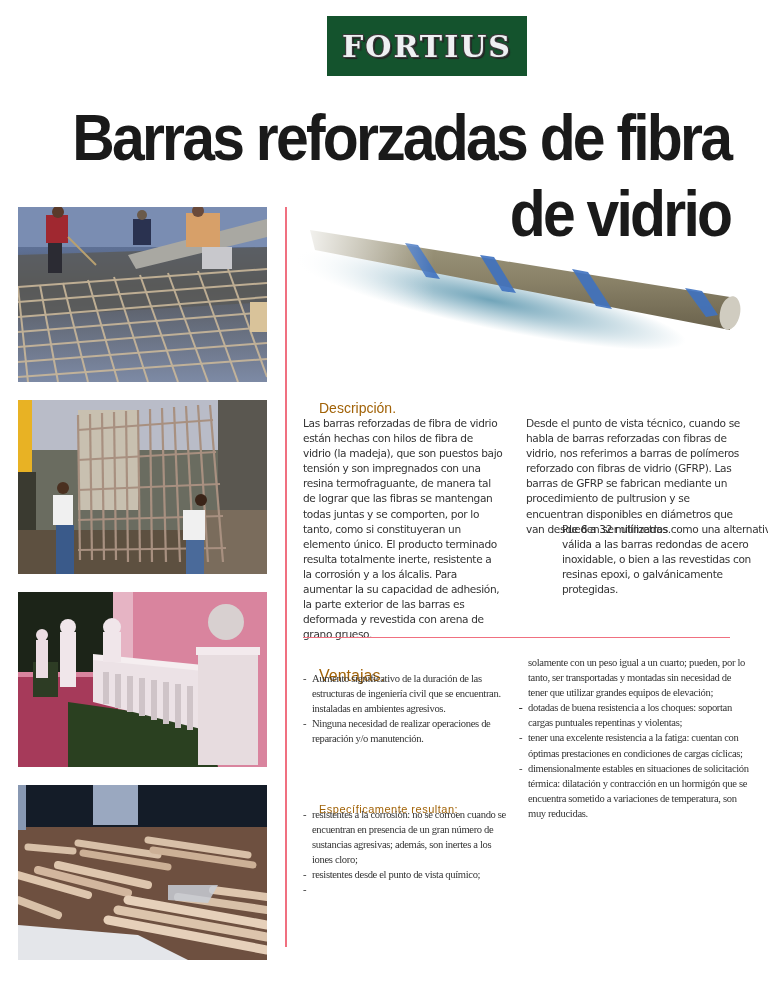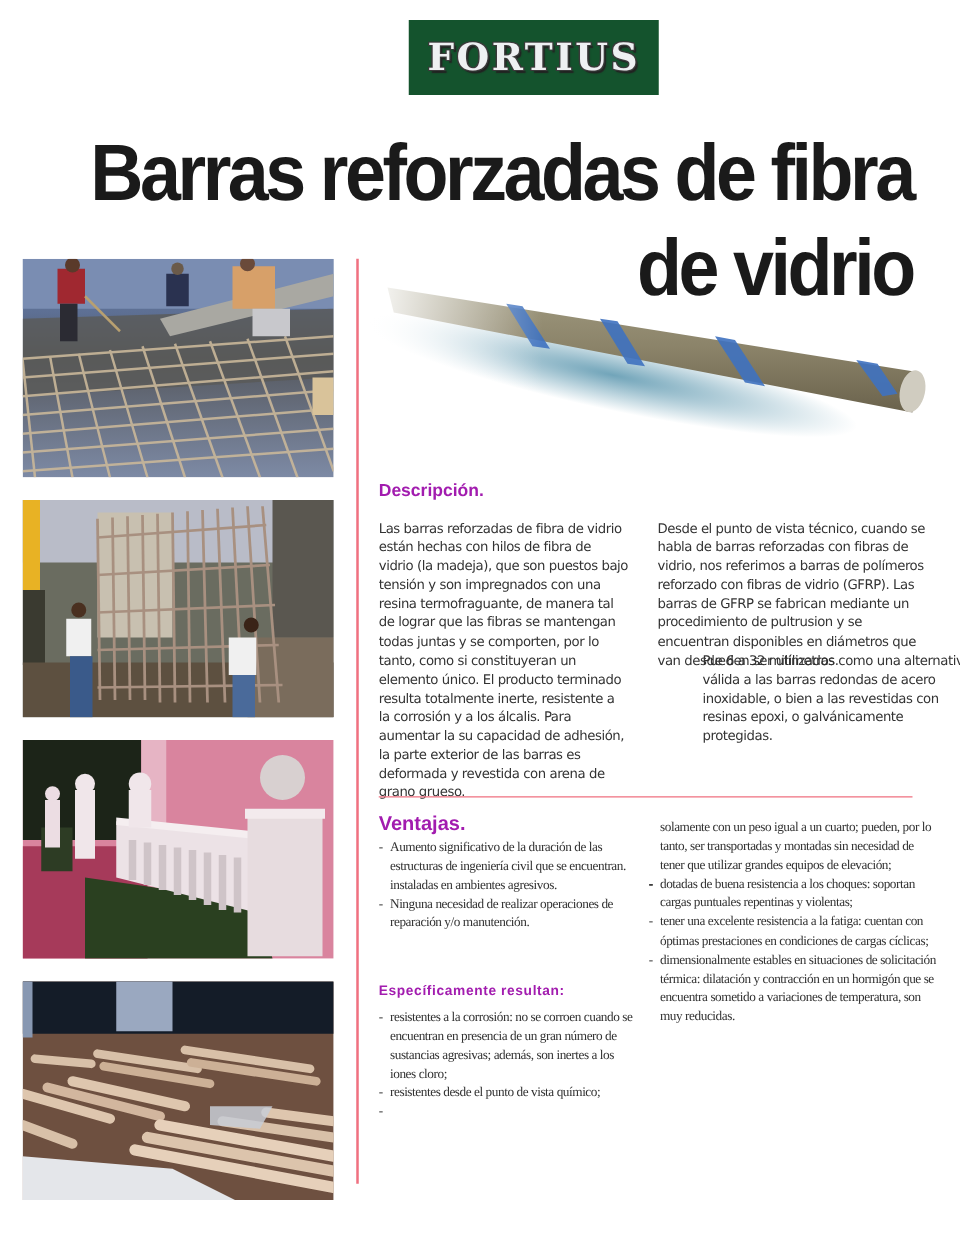--- a/index.html
+++ b/index.html
@@ -60,24 +60,24 @@
       width: 427px; height: 1px;
       background: #f07080;
     }
     .rod {
       position: absolute;
       left: 290px; top: 205px;
       width: 480px; height: 170px;
       z-index: 1;
     }
     h2 {
-      margin: 0;
+      margin: 16px;
       font-family: "Liberation Sans", sans-serif;
-      font-weight: bold;
-      color: #a21caf;
+      font-weight: normal;
+      color: #a16207;
     }
     .h-desc { position: absolute; left: 303px; top: 384px; font-size: 14px; }
     .h-vent { position: absolute; left: 303px; top: 651px; font-size: 16px; }
     .h-espec { position: absolute; left: 303px; top: 787px; font-size: 11px; letter-spacing: 0.5px; }
     .para {
       position: absolute;
       font-family: "DejaVu Sans", sans-serif;
       font-size: 10.6px;
       line-height: 15.1px;
       color: #333;

